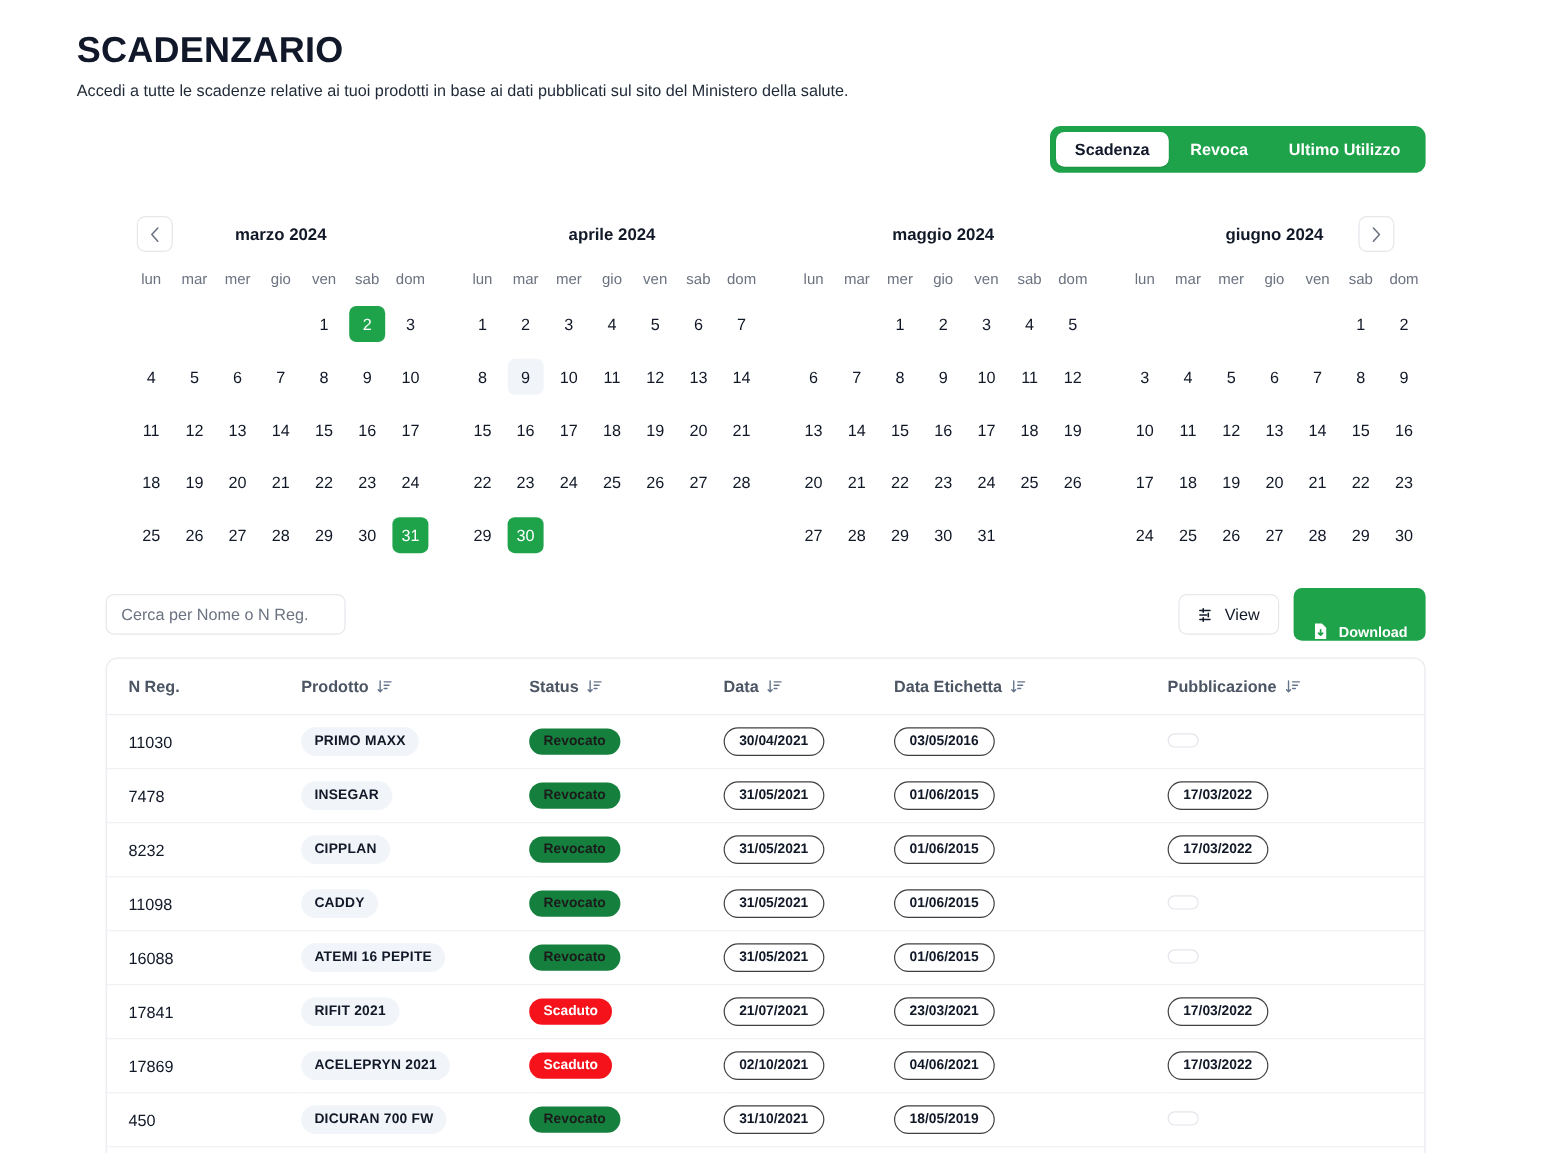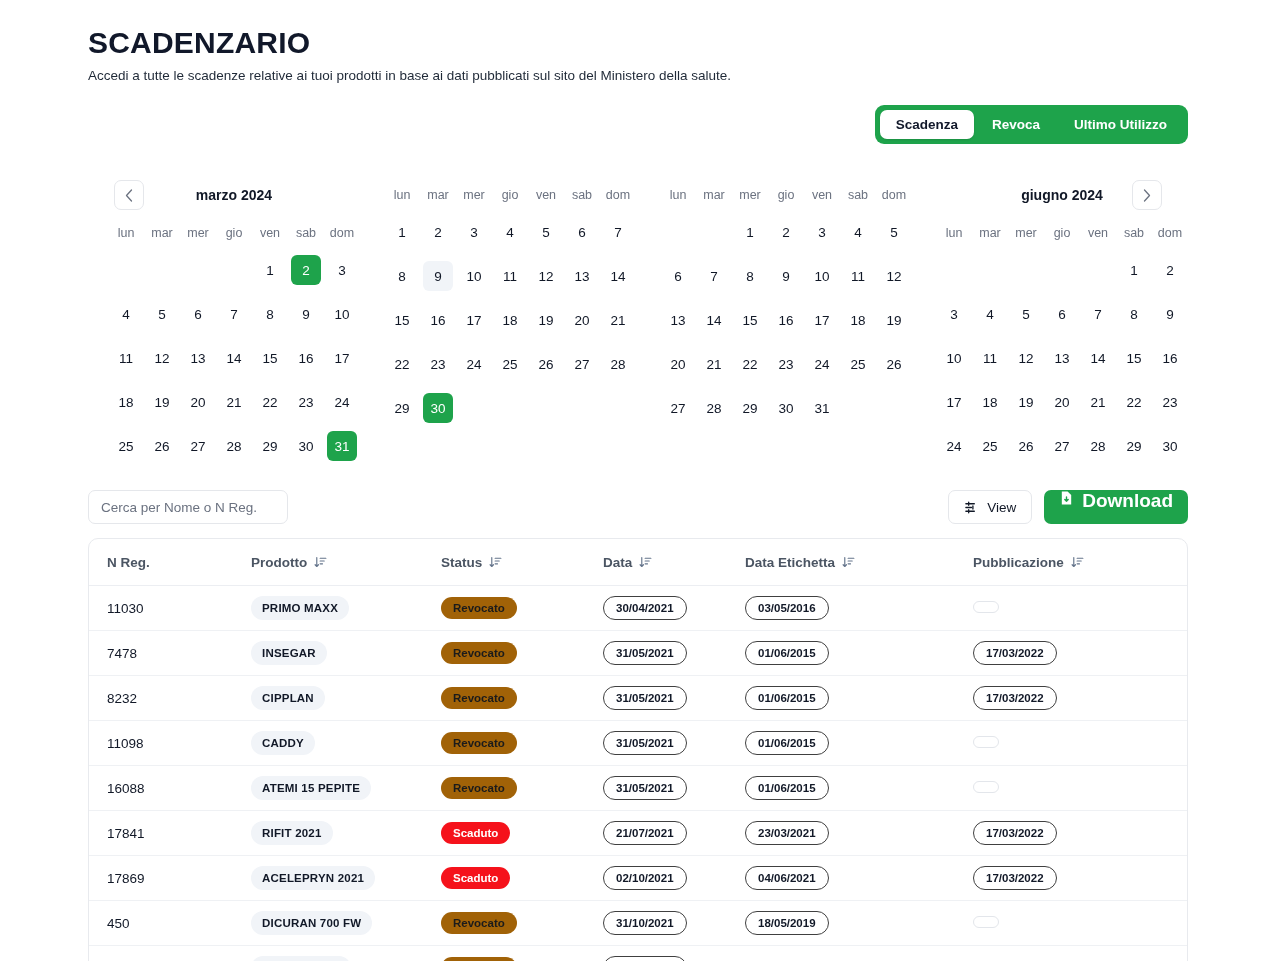--- a/index.html
+++ b/index.html
@@ -6,21 +6,21 @@
   html, body {
     width: 1288px; height: 961px;
     background: #ffffff;
     font-family: "Liberation Sans", sans-serif;
     color: #1e293b;
     overflow: hidden;
   }
   .page { position: relative; width: 1288px; height: 961px; padding: 0; }
 
   
-  .hdr { padding: 26px 0 0 88px; }
+  .hdr { padding: 26px 0 0 64px; }
   .hdr h1 {
     font-size: 30px; font-weight: 700; letter-spacing: .2px;
     color: #11182a; line-height: 1.15;
   }
   .hdr .sub {
     margin-top: 7px; font-size: 13.5px; color: #1f2937; font-weight: 400;
   }
 
   
   .tabsrow { display: flex; justify-content: flex-end; padding: 0 100px 0 0; margin-top: 22px; }
@@ -84,23 +84,23 @@
     font-family: "Liberation Sans", sans-serif; outline: none;
   }
   .search::placeholder { color: #6b7280; }
   .tbtns { display: flex; align-items: center; gap: 12px; }
   .btn-view {
     display: inline-flex; align-items: center; gap: 8px;
     height: 34px; padding: 0 15px; border: 1px solid #e5e7eb; border-radius: 7px;
     background: #fff; font-size: 13.5px; font-weight: 500; color: #111827; cursor: pointer;
   }
   .btn-dl {
-    display: inline-flex; align-items: flex-start; gap: 8px;
-    height: 34px; padding: 0 15px; border: none; border-radius: 7px;
-    background: #1EA34B; font-size: 19px; font-weight: 600; color: #fff; cursor: pointer;
+    display: inline-flex; align-items: flex-end; gap: 8px;
+    height: 44px; padding: 0 15px; border: none; border-radius: 7px;
+    background: #1EA34B; font-size: 12px; font-weight: 600; color: #fff; cursor: pointer;
   }
 
   
   .tablecard {
     margin: 14px 100px 0 88px;
     border: 1px solid #e8eaee; border-radius: 10px 10px 0 0;
     background: #fff; overflow: hidden;
   }
   table { width: 100%; border-collapse: collapse; table-layout: fixed; }
   thead th {
@@ -125,21 +125,21 @@
   .nreg { color: #111827; font-size: 13.5px; }
   .pill-prod {
     display: inline-block; background: #f1f4f8; color: #111827;
     font-size: 11.5px; font-weight: 700; letter-spacing: .2px;
     padding: 6px 11px; border-radius: 999px; white-space: nowrap;
   }
   .badge {
     display: inline-block; color: #fff; font-size: 11.5px; font-weight: 700;
     padding: 5px 12px; border-radius: 999px; white-space: nowrap;
   }
-  .badge.revocato { background: #a16207; color: #1b1b1b; }
+  .badge.revocato { background: #15803d; color: #1b1b1b; }
   .badge.scaduto  { background: #F5121B; color: #ffffff; }
   .pill-date {
     display: inline-block; background: #fff; border: 1px solid #404040;
     color: #111827; font-size: 11.5px; font-weight: 700;
     padding: 5px 12px; border-radius: 999px; white-space: nowrap;
   }
   .pill-empty {
     display: inline-block; width: 26px; height: 12px;
     border: 1px solid #e3e6eb; border-radius: 999px; background: #fff;
   }
@@ -278,20 +278,21 @@
             </div>
             <div class="dcell">
               <div class="day">30</div>
             </div>
             <div class="dcell">
               <div class="day sel">31</div>
             </div>
           </div>
         </div>
         <div class="cal">
+          <div class="mtitle">aprile 2024</div>
           <div class="grid">
             <div class="dow">lun</div>
             <div class="dow">mar</div>
             <div class="dow">mer</div>
             <div class="dow">gio</div>
             <div class="dow">ven</div>
             <div class="dow">sab</div>
             <div class="dow">dom</div>
             <div class="dcell">
               <div class="day">1</div>
@@ -379,20 +380,21 @@
             </div>
             <div class="dcell">
               <div class="day">29</div>
             </div>
             <div class="dcell">
               <div class="day sel">30</div>
             </div>
           </div>
         </div>
         <div class="cal">
+          <div class="mtitle">maggio 2024</div>
           <div class="grid">
             <div class="dow">lun</div>
             <div class="dow">mar</div>
             <div class="dow">mer</div>
             <div class="dow">gio</div>
             <div class="dow">ven</div>
             <div class="dow">sab</div>
             <div class="dow">dom</div>
             <div class="dcell"></div>
             <div class="dcell"></div>
@@ -703,21 +705,21 @@
           <tr>
             <td class="c1"><span class="nreg">11098</span></td>
             <td class="c2"><span class="pill-prod">CADDY</span></td>
             <td class="c3"><span class="badge revocato">Revocato</span></td>
             <td class="c4"><span class="pill-date">31/05/2021</span></td>
             <td class="c5"><span class="pill-date">01/06/2015</span></td>
             <td class="c6"><span class="pill-empty"></span></td>
           </tr>
           <tr>
             <td class="c1"><span class="nreg">16088</span></td>
-            <td class="c2"><span class="pill-prod">ATEMI 15 PEPITE</span></td>
+            <td class="c2"><span class="pill-prod">ATEMI 16 PEPITE</span></td>
             <td class="c3"><span class="badge revocato">Revocato</span></td>
             <td class="c4"><span class="pill-date">31/05/2021</span></td>
             <td class="c5"><span class="pill-date">01/06/2015</span></td>
             <td class="c6"><span class="pill-empty"></span></td>
           </tr>
           <tr>
             <td class="c1"><span class="nreg">17841</span></td>
             <td class="c2"><span class="pill-prod">RIFIT 2021</span></td>
             <td class="c3"><span class="badge scaduto">Scaduto</span></td>
             <td class="c4"><span class="pill-date">21/07/2021</span></td>

